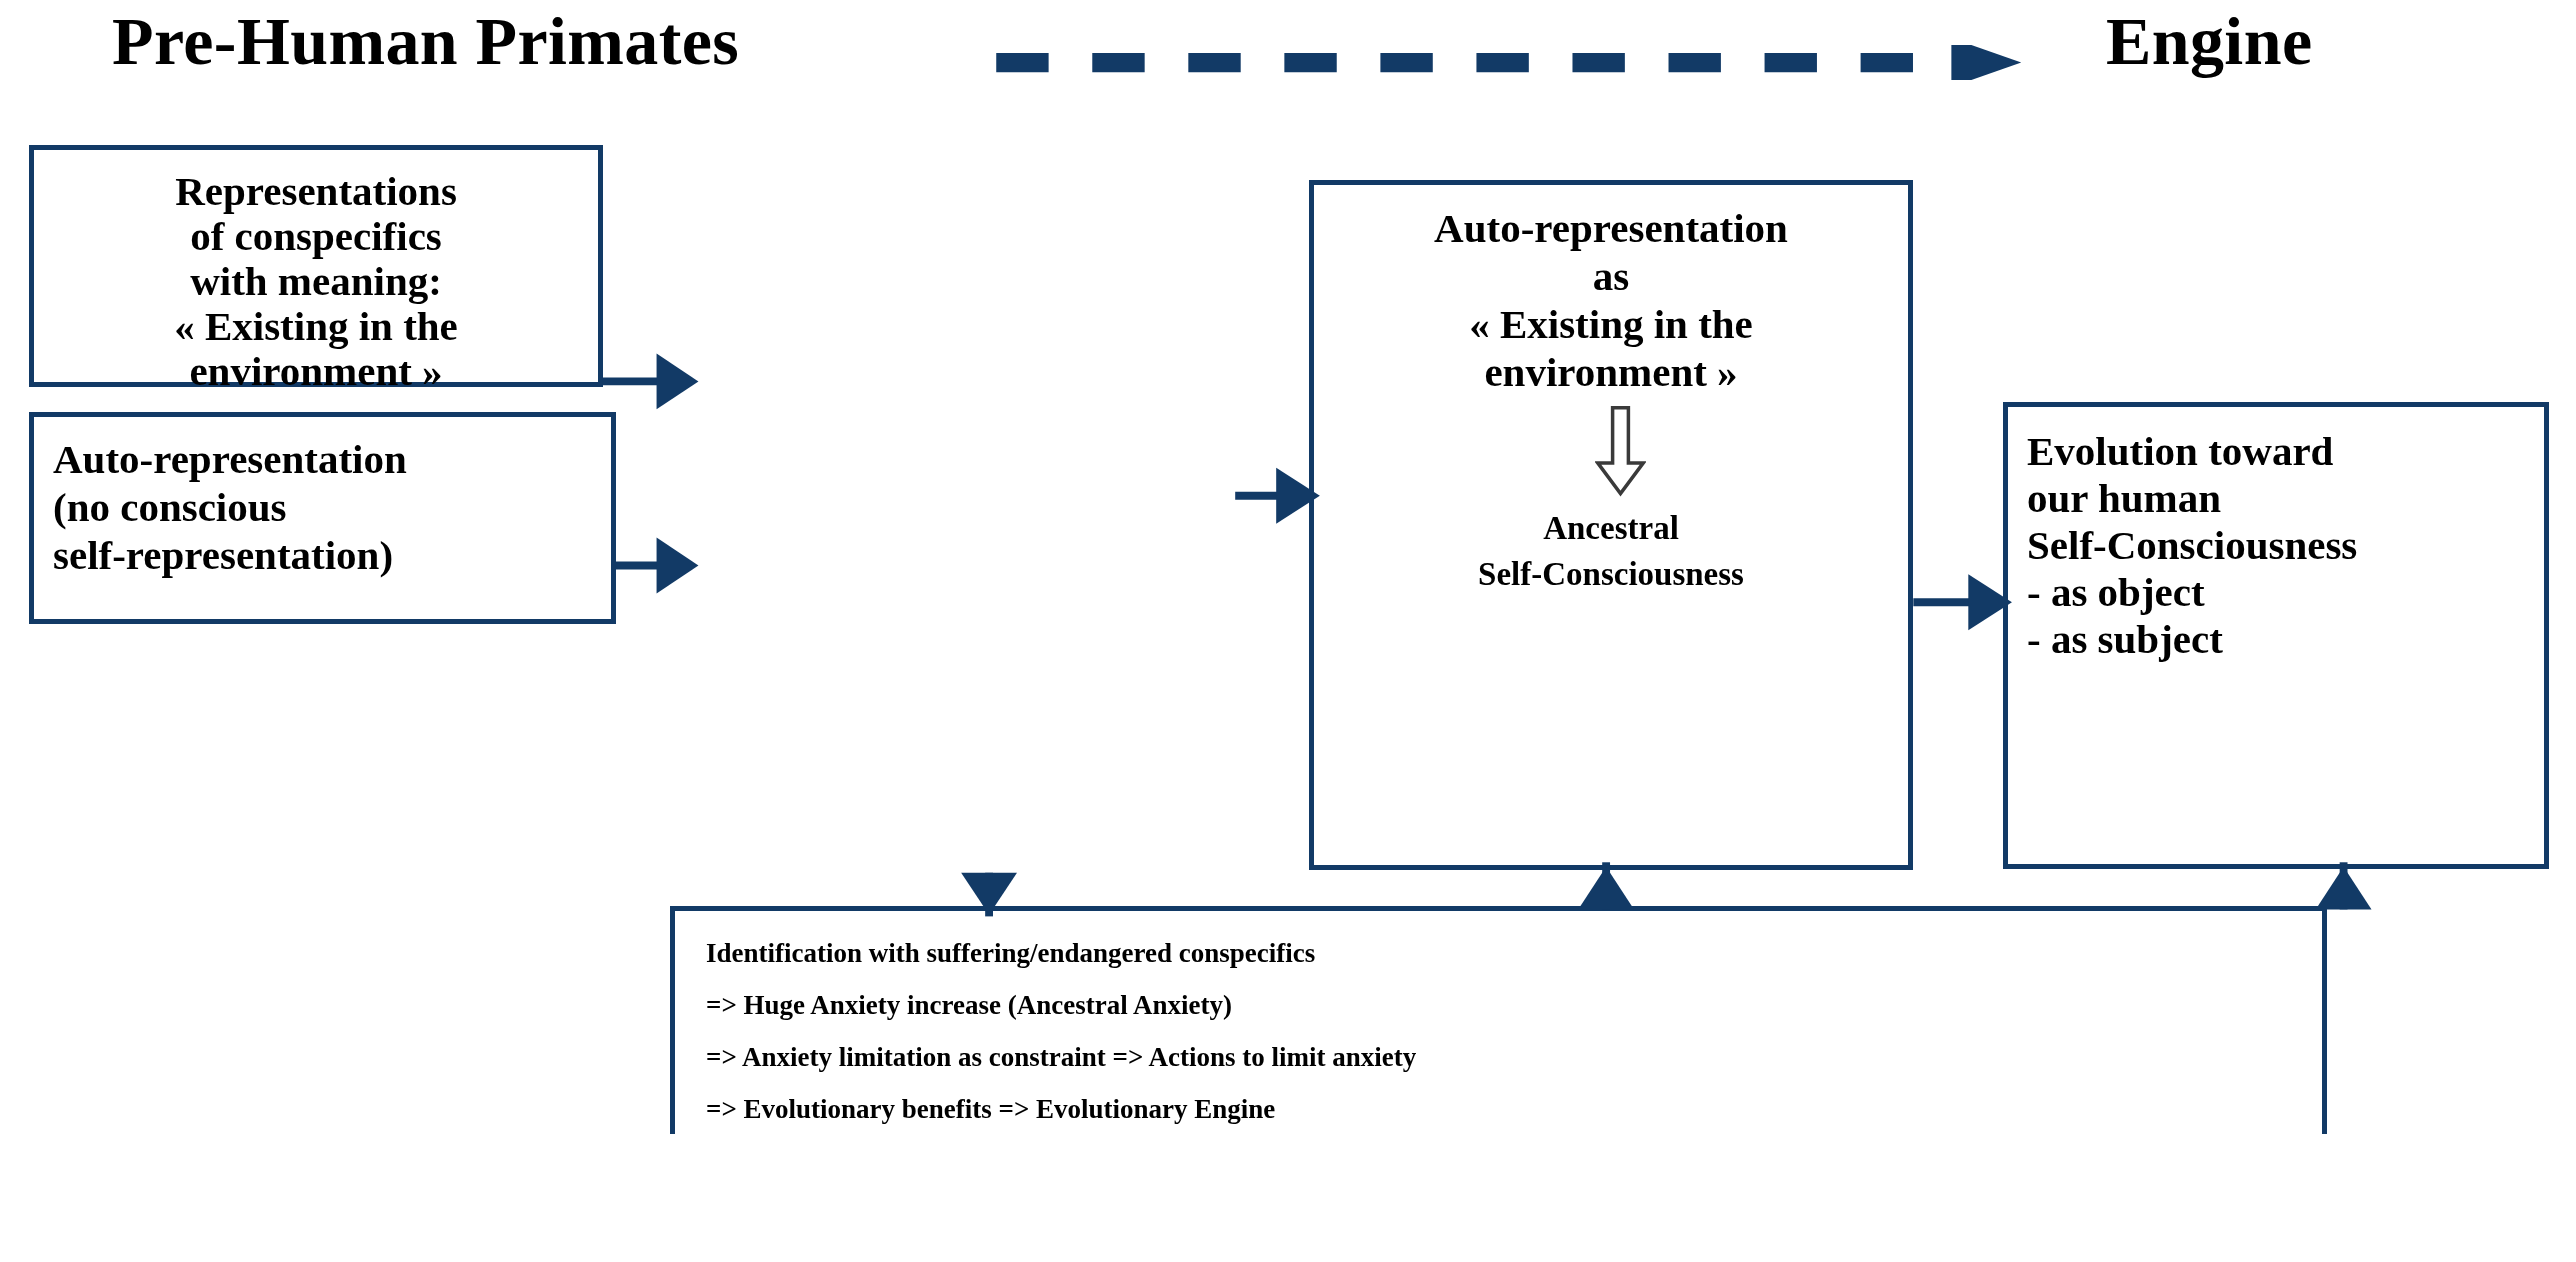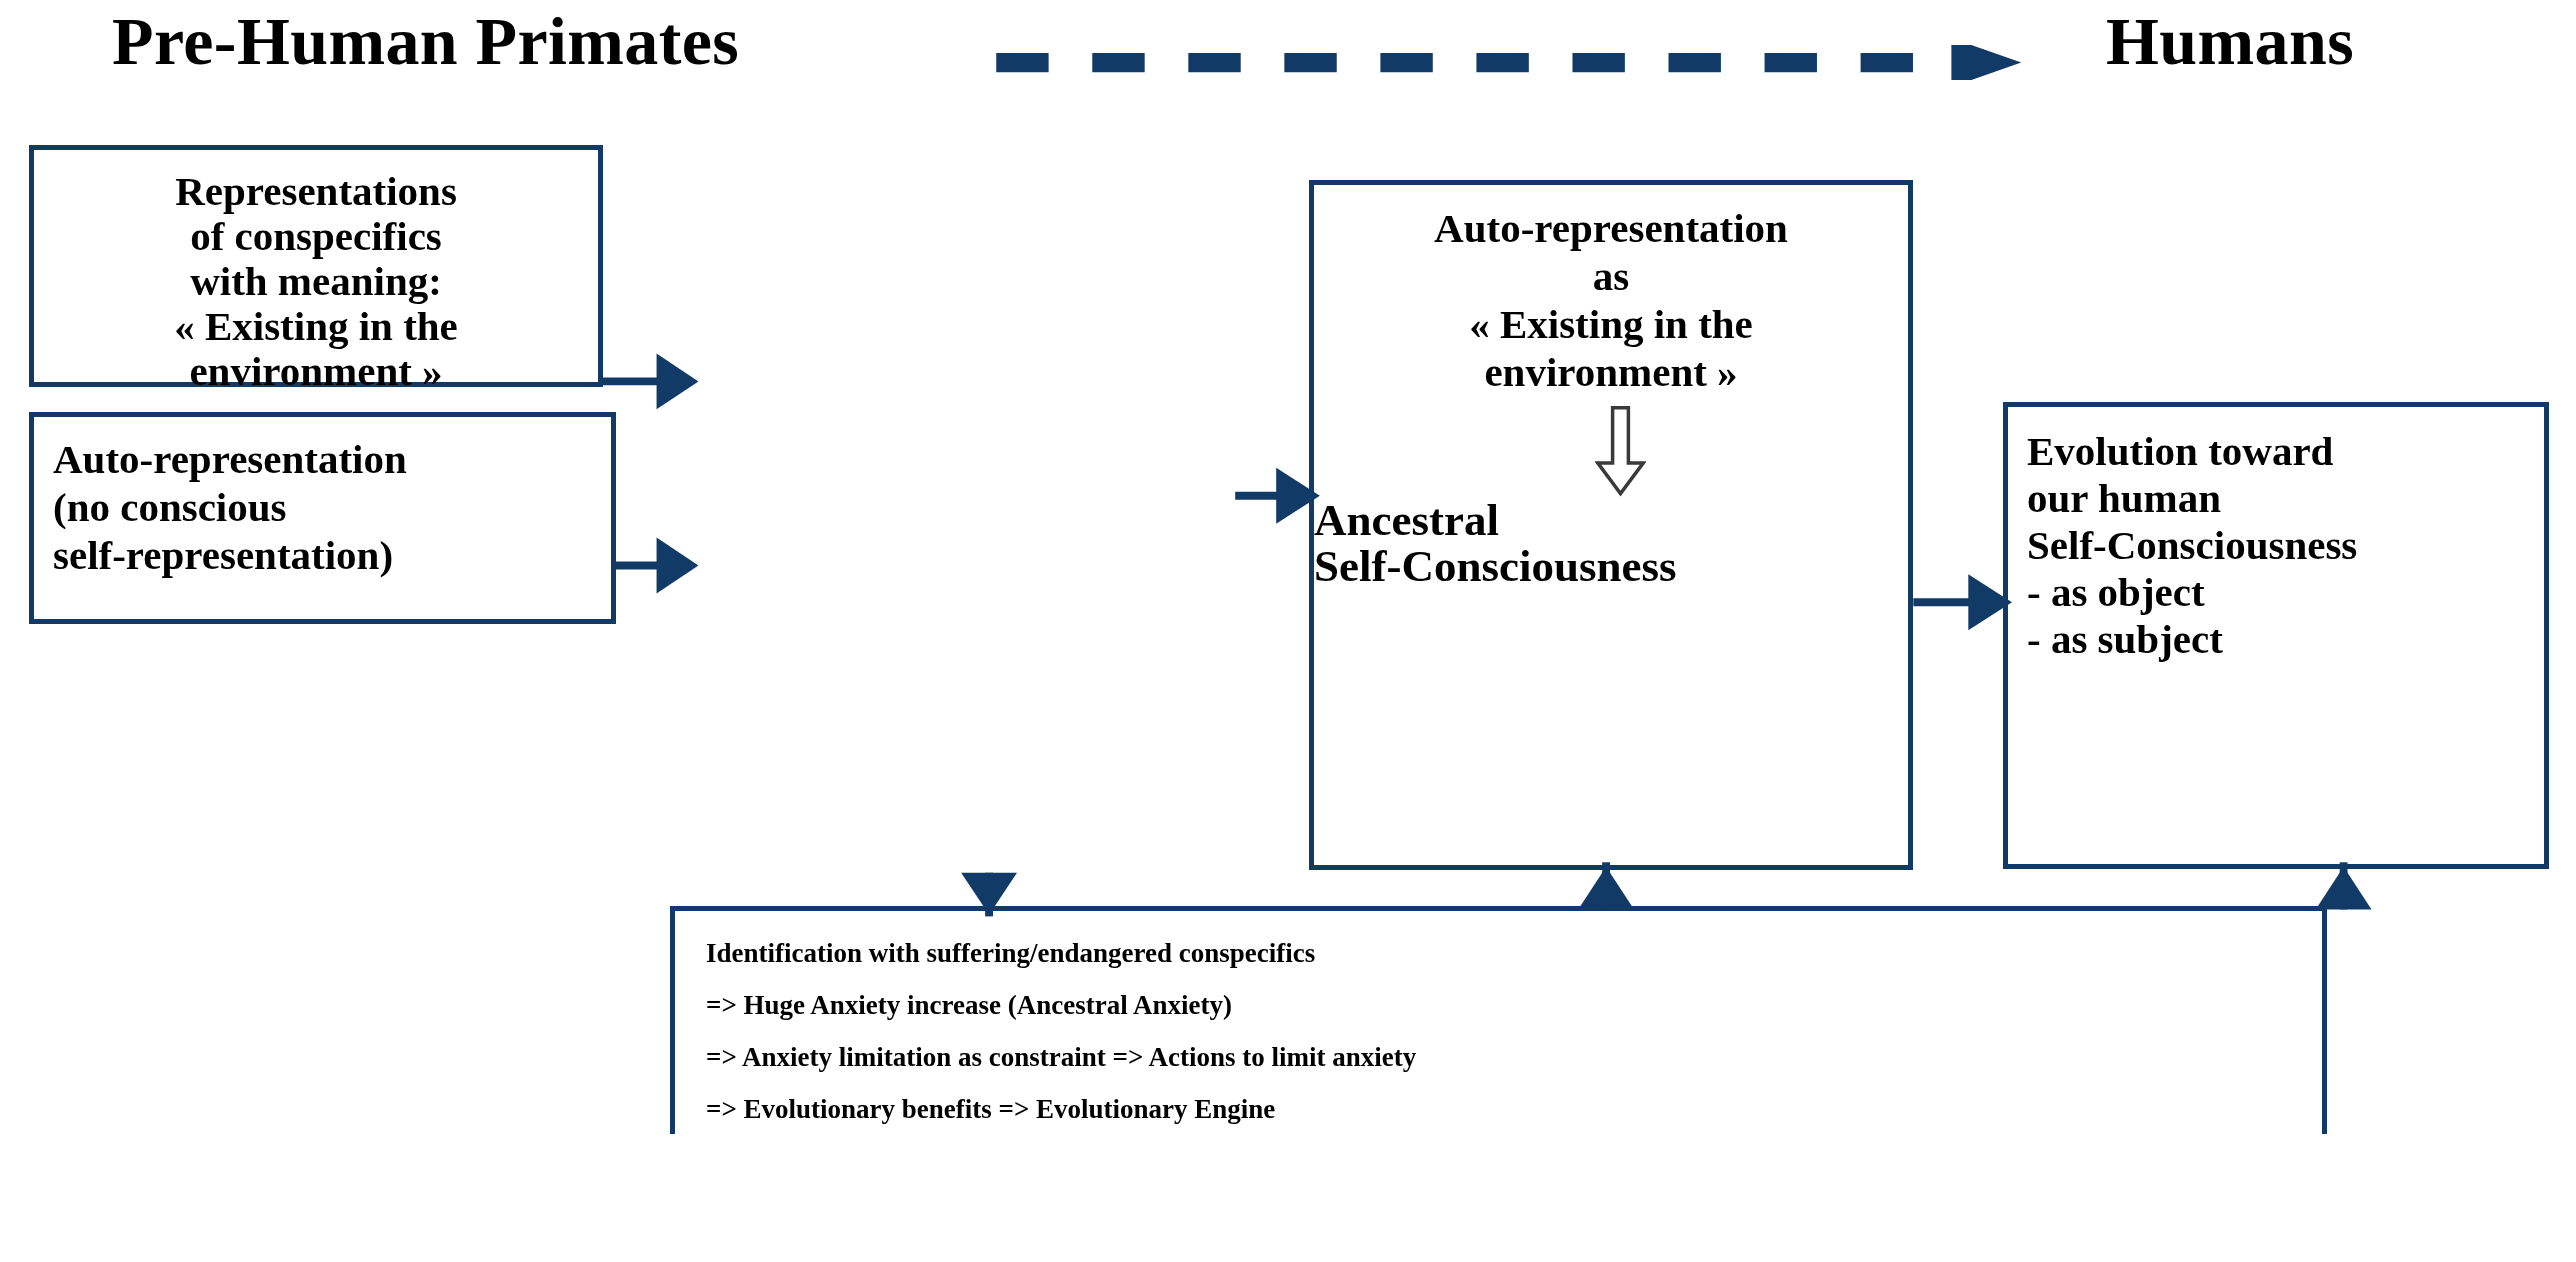--- a/index.html
+++ b/index.html
@@ -59,21 +59,21 @@
   #box-autorep-mid     { left: 1309px; top: 180px;  width: 604px;  height: 690px; }
   #box-evolution       { left: 2003px; top: 402px;  width: 546px;  height: 467px; }
   #box-identification  { left: 670px;  top: 906px; width: 1657px; height: 314px; }
 
   #box-representations .txt { top: 19px;  font-size: 41px; line-height: 45px; text-align: center; }
   #box-autorep-left .txt    { top: 17.5px;  font-size: 41px; line-height: 48px; text-align: left; padding-left: 19px; }
   #box-intersub .l1         { top: 15.7px;  font-size: 41px; line-height: 46px; text-align: left; padding-left: 26px; }
   #box-intersub .l2         { top: 323px; font-size: 41px; line-height: 48px; text-align: left; padding-left: 26px; }
   #box-intersub .l2 .c      { display: block; text-align: center; }
   #box-autorep-mid .l1      { top: 19px;  font-size: 41px; line-height: 48px; text-align: center; }
-  #box-autorep-mid .l2      { top: 312px; font-size: 45px; line-height: 46px; }
+  #box-autorep-mid .l2      { top: 320px; font-size: 33px; line-height: 46px; text-align: center; }
   #box-evolution .txt       { top: 21px;  font-size: 41px; line-height: 47px; text-align: left; padding-left: 19px; }
   #box-identification .txt  { top: 15.7px;  font-size: 27px; line-height: 52px; text-align: left; padding-left: 31px; }
 
   
   .hollow-arrow {
     position: absolute;
     width: 51px;
     height: 93px;
   }
   #hollow-1 { left: 259px; top: 216px; }
@@ -99,21 +99,21 @@
       <line x1="446" y1="20" x2="506" y2="20"></line>
       <line x1="556" y1="20" x2="616" y2="20"></line>
       <line x1="666" y1="20" x2="726" y2="20"></line>
       <line x1="776" y1="20" x2="836" y2="20"></line>
       <line x1="886" y1="20" x2="946" y2="20"></line>
       <line x1="996" y1="20" x2="1056" y2="20"></line>
     </g>
     <polygon points="1100,-8 1100,48 1180,20" fill="#123a66"></polygon>
   </svg>
 
-  <div class="hdr-text" id="hdr-right">Humans</div>
+  <div class="hdr-text" id="hdr-right">Engine</div>
 
   <div class="box" id="box-representations">
     <div class="txt">Representations
 of conspecifics
 with  meaning:
 « Existing in the
 environment »</div>
   </div>
 
   <div class="box" id="box-autorep-left">

